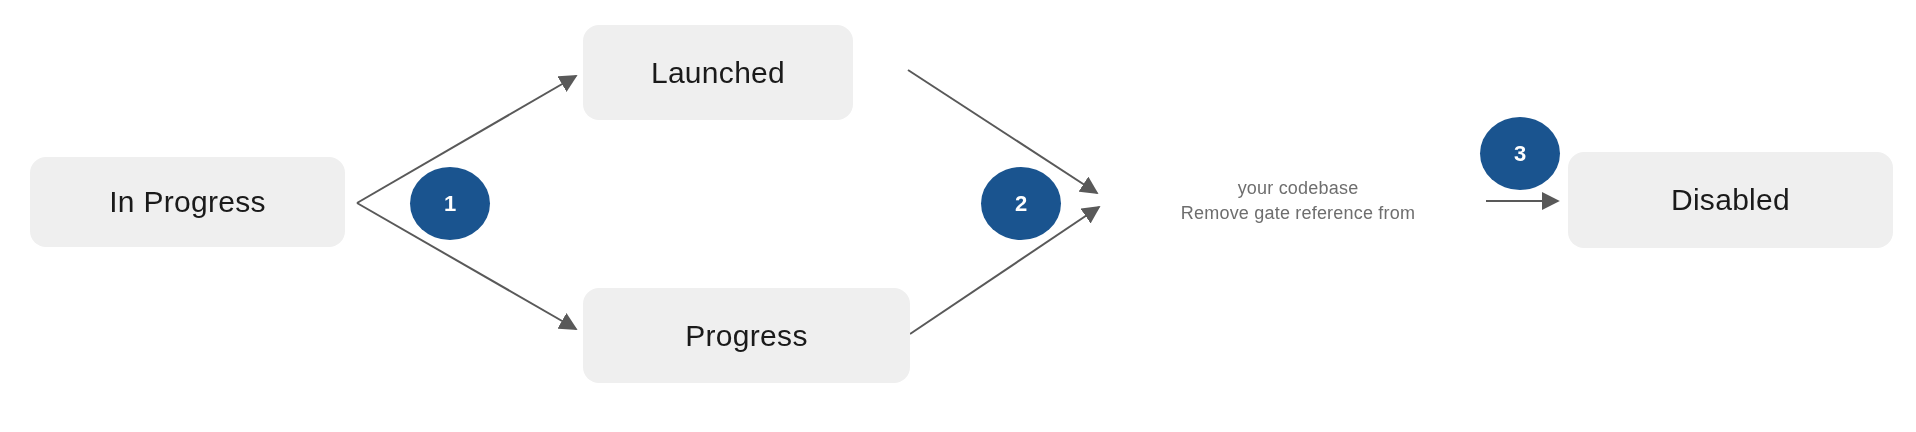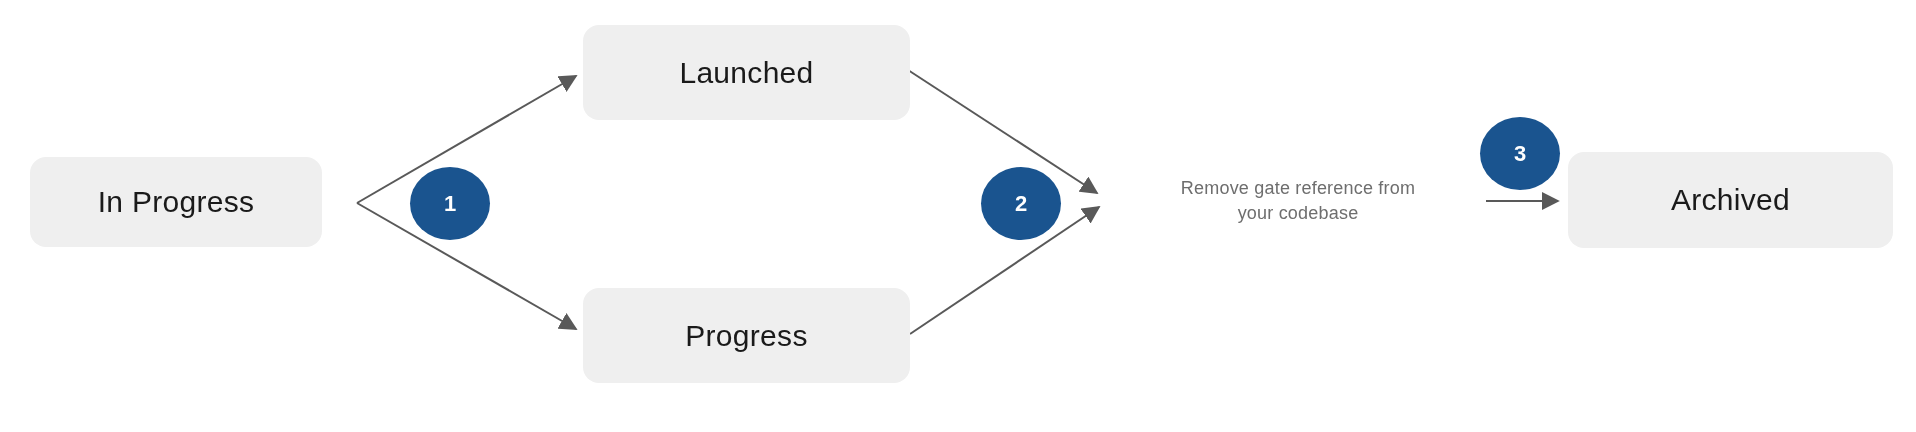--- a/index.html
+++ b/index.html
@@ -27,22 +27,22 @@
     position: absolute;
     background: var(--node-bg, #efefef);
     border-radius: 16px;
     display: flex;
     align-items: center;
     justify-content: center;
     font-size: 30px;
     letter-spacing: 0.3px;
     color: var(--node-text, #1a1a1a);
   }
-  .node-in-progress { left: 30px;   top: 157px; width: 292px; height: 90px; }
-  .node-launched    { left: 583px;  top: 25px;  width: 327px; height: 95px; align-items: center; }
+  .node-in-progress { left: 30px;   top: 157px; width: 315px; height: 90px; }
+  .node-launched    { left: 583px;  top: 25px;  width: 270px; height: 95px; align-items: center; }
   .node-disabled    { left: 583px;  top: 288px; width: 327px; height: 95px; }
   .node-archived    { left: 1568px; top: 152px; width: 325px; height: 96px; }
 
   .step {
     position: absolute;
     width: 80px;
     height: 73px;
     border-radius: 50%;
     background: var(--step-bg, #1a548f);
     color: var(--step-text, #ffffff);
@@ -92,33 +92,33 @@
 
   <div class="node node-launched">
     <span>Launched</span>
   </div>
 
   <div class="node node-disabled">
     <span>Progress</span>
   </div>
 
   <div class="node node-archived">
-    <span>Archived</span>
+    <span>Disabled</span>
   </div>
 
   <div class="step step-1">
     <span>1</span>
   </div>
 
   <div class="step step-2">
     <span>2</span>
   </div>
 
   <div class="step step-3">
     <span>3</span>
   </div>
 
   <div class="annotation">
+    <div>your codebase</div>
     <div>Remove gate reference from</div>
-    <div>your codebase</div>
   </div>
 
 </div>
 
 </body></html>

